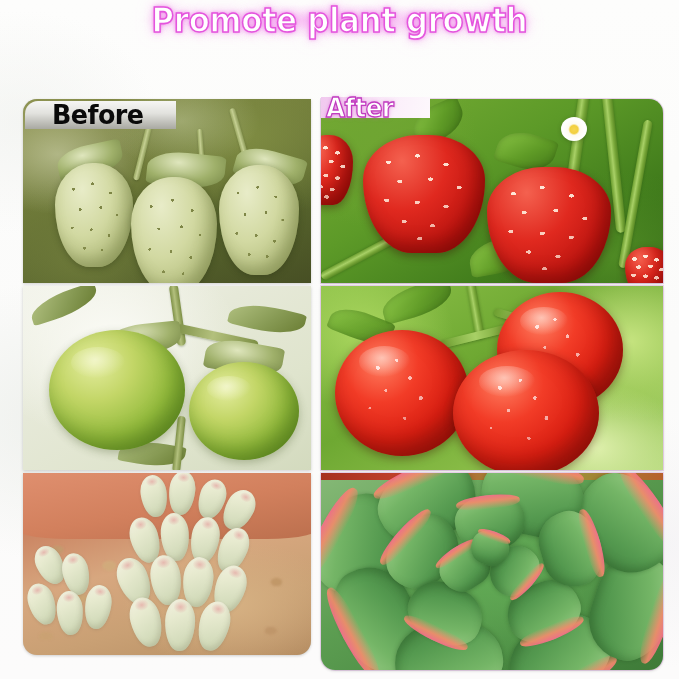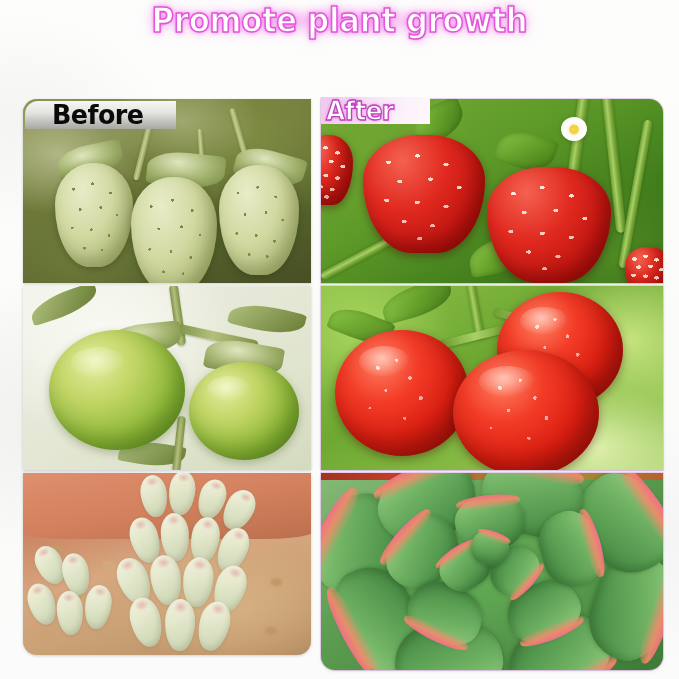--- a/index.html
+++ b/index.html
@@ -381,21 +381,21 @@
     line-height: 30px;
     color: #0a0a0a;
     letter-spacing: -0.6px;
     transform: scaleX(0.94);
     transform-origin: left center;
   }
   #badge-after {
     left: 321px;
     top: 97px;
     width: 104px;
-    height: 27px;
+    height: 21px;
     padding-left: 5px;
     background: linear-gradient(100deg, #f1c9ef 0%, #f7dbf4 32%, #fbeefa 62%, #fdf8fc 100%);
     border-radius: 0 0 0 0;
   }
   #badge-after-label {
     font-family: "DejaVu Sans", sans-serif;
     font-weight: 700;
     font-size: 27px;
     line-height: 30px;
     color: #ffffff;

